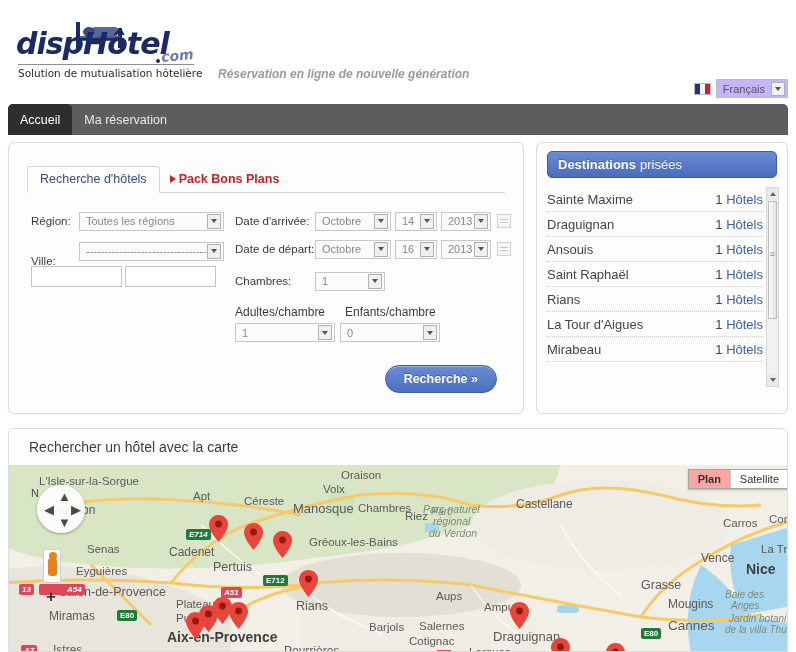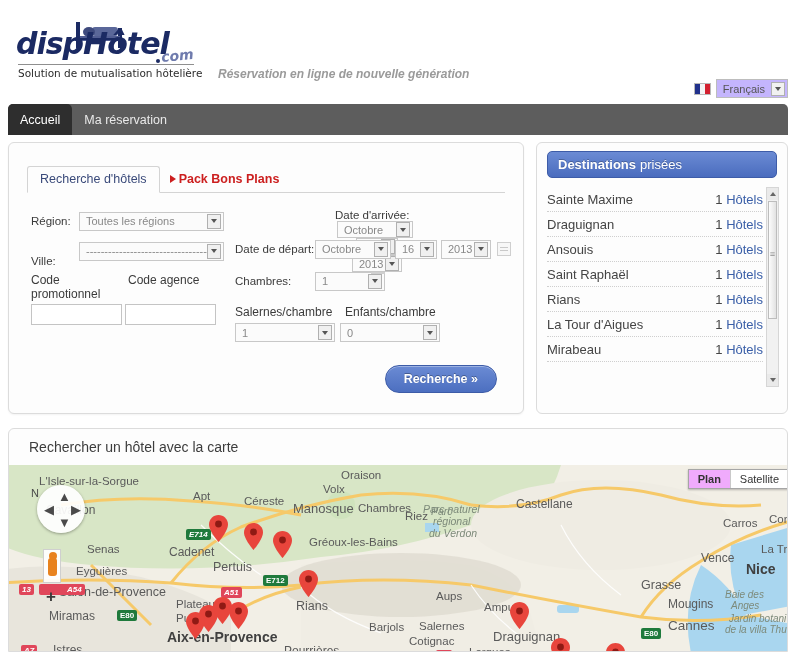--- a/index.html
+++ b/index.html
@@ -190,21 +190,21 @@
   .peg-body{position:absolute;left:4px;top:8px;width:9px;height:18px;background:#e8821e;border-radius:3px;}
   .peg-head{position:absolute;left:5px;top:2px;width:8px;height:8px;border-radius:50%;background:#e8821e;}
   .zoomctl { position:absolute; left:45px; top:122px; width:14px; height:auto;
              color:#3a3a3a; font-size:17px; font-weight:bold; }
   .maptypes {
     position:absolute; right:8px; top:4px; display:flex;
     border:1px solid #a6a6a6; background:#fff; font-size:11px;
     box-shadow:0 1px 2px rgba(0,0,0,.25);
   }
   .mt { padding:3px 9px; color:#333; }
-  .mt.active { background:#f0abfc; font-weight:bold; }
+  .mt.active { background:#fca5a5; font-weight:bold; }
   .mt + .mt { border-left:1px solid #c9c9c9; }
   .shieldg{position:absolute;background:#1f7a3c;color:#fff;font-size:8px;
            padding:1px 3px;border-radius:2px;font-weight:bold;}
   .shieldr{position:absolute;background:#e0465a;color:#fff;font-size:8px;
            padding:1px 3px;border-radius:2px;font-weight:bold;font-style:italic;}
 </style>
 </head>
 <body>
 
 <div class="page">
@@ -270,33 +270,29 @@
         </div>
         <div style="display:flex;align-items:center;height:24px;margin-top:6px;">
           <span class="lbl" style="width:48px;margin-top:20px;">Ville:</span>
           <span class="sel" style="width:145px;">
             <span class="v">-----------------------------------</span>
             <i class="arw">
                 <i class="caret"></i>
               </i>
           </span>
         </div>
-        <div style="display:flex;margin-top:10px;">
-          <span class="lbl" style="width:97px;font-size:12px;">Code promotionnel</span>
-          <span class="lbl" style="width:97px;font-size:12px;">Code agence</span>
-        </div>
         <div style="display:flex;gap:3px;margin-top:3px;">
           <input class="txtin" style="width: 91px;" value="">
           <input class="txtin" style="width: 91px;" value="">
         </div>
       </div>
 
       <div style="position:absolute;left:226px;top:8px;width:280px;">
 
-        <div style="display:flex;align-items:center;height:24px;flex-direction:column;">
+        <div style="display:flex;align-items:center;height:24px;">
           <span class="lbl" style="width:80px;">Date d'arrivée:</span>
           <span class="sel" style="width:76px;">
             <span class="v">Octobre</span>
             <i class="arw">
                 <i class="caret"></i>
               </i>
           </span>
           <span class="sel" style="width:42px;margin-left:4px;">
             <span class="v">14</span>
             <i class="arw">
@@ -339,21 +335,21 @@
           <span class="lbl" style="width:80px;">Chambres:</span>
           <span class="sel" style="width:70px;">
             <span class="v">1</span>
             <i class="arw">
                 <i class="caret"></i>
               </i>
           </span>
         </div>
 
         <div style="display:flex;margin-top:12px;">
-          <span class="lbl" style="width:110px;font-size:12px;">Salernes/chambre</span>
+          <span class="lbl" style="width:110px;font-size:12px;">Adultes/chambre</span>
           <span class="lbl" style="width:110px;font-size:12px;">Enfants/chambre</span>
         </div>
         <div style="display:flex;gap:5px;margin-top:4px;">
           <span class="sel" style="width:100px;">
             <span class="v">1</span>
             <i class="arw">
                 <i class="caret"></i>
               </i>
           </span>
           <span class="sel" style="width:100px;">

